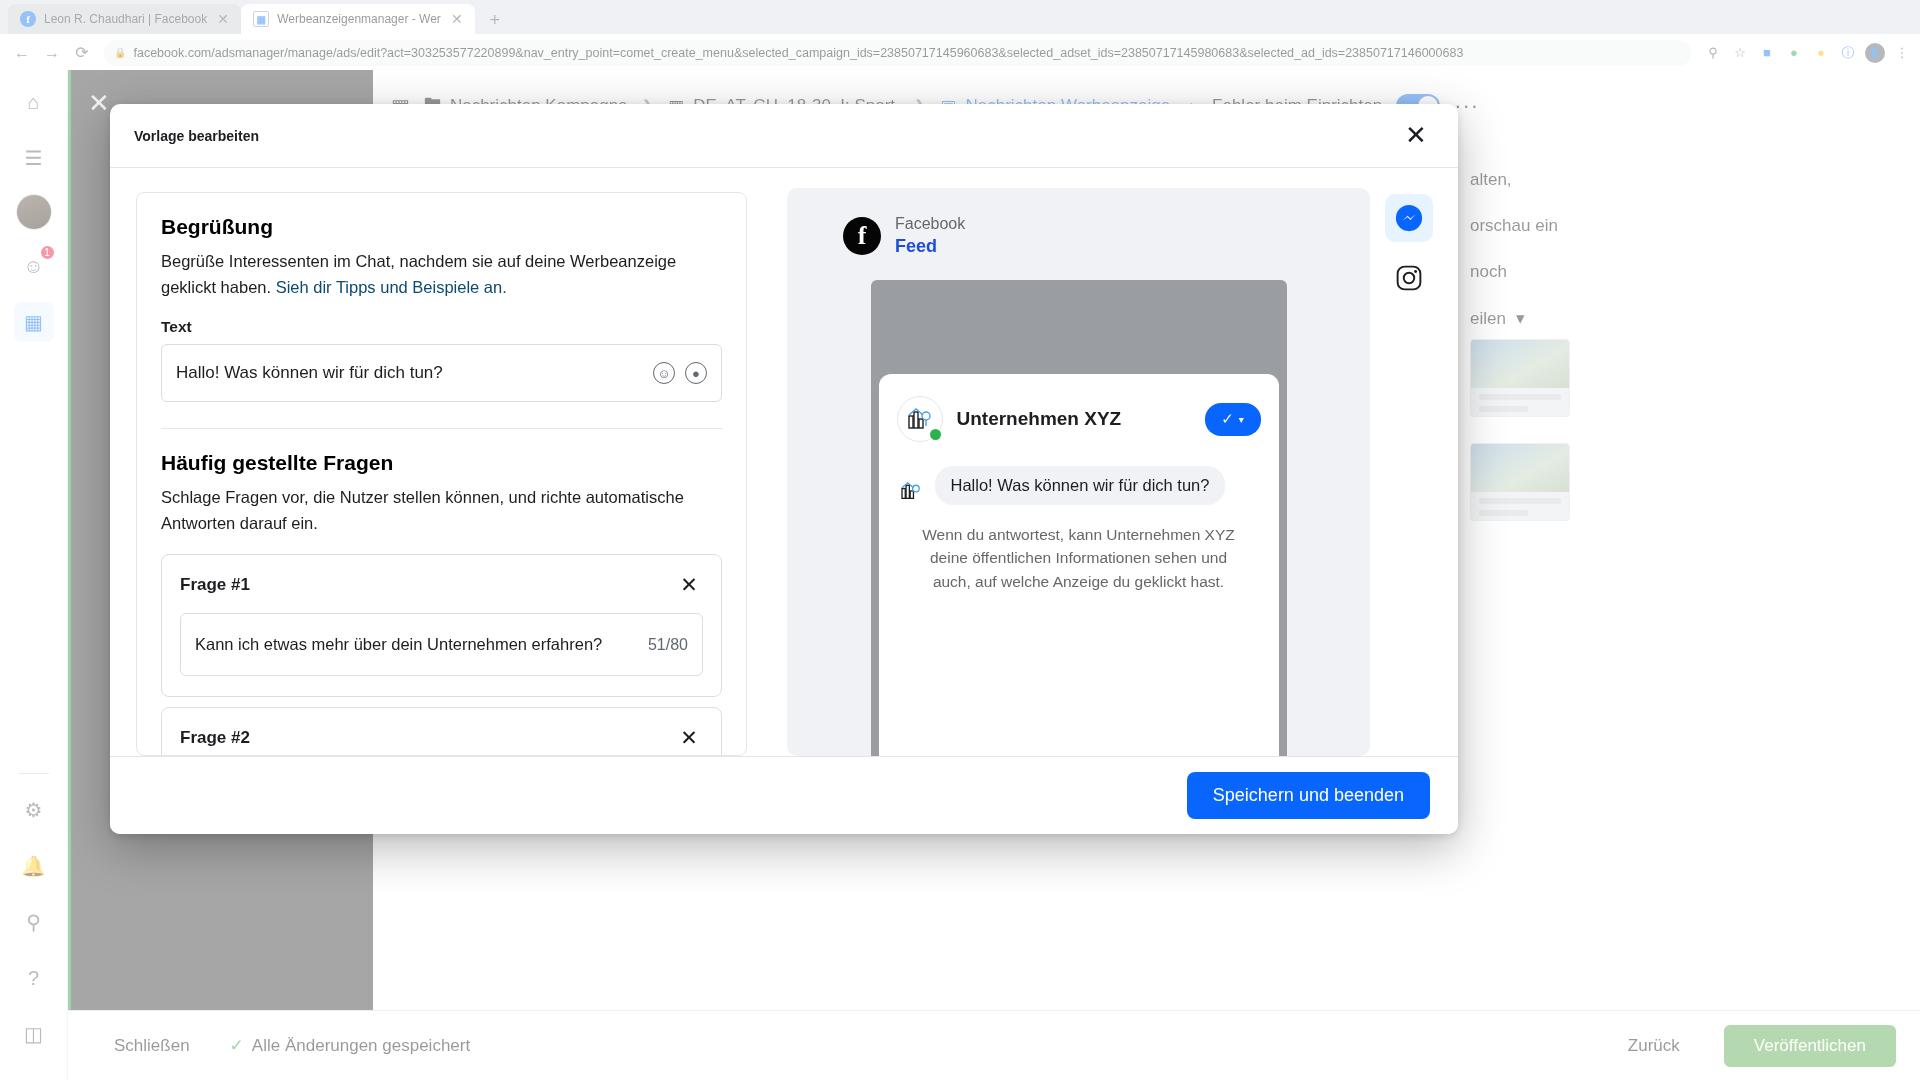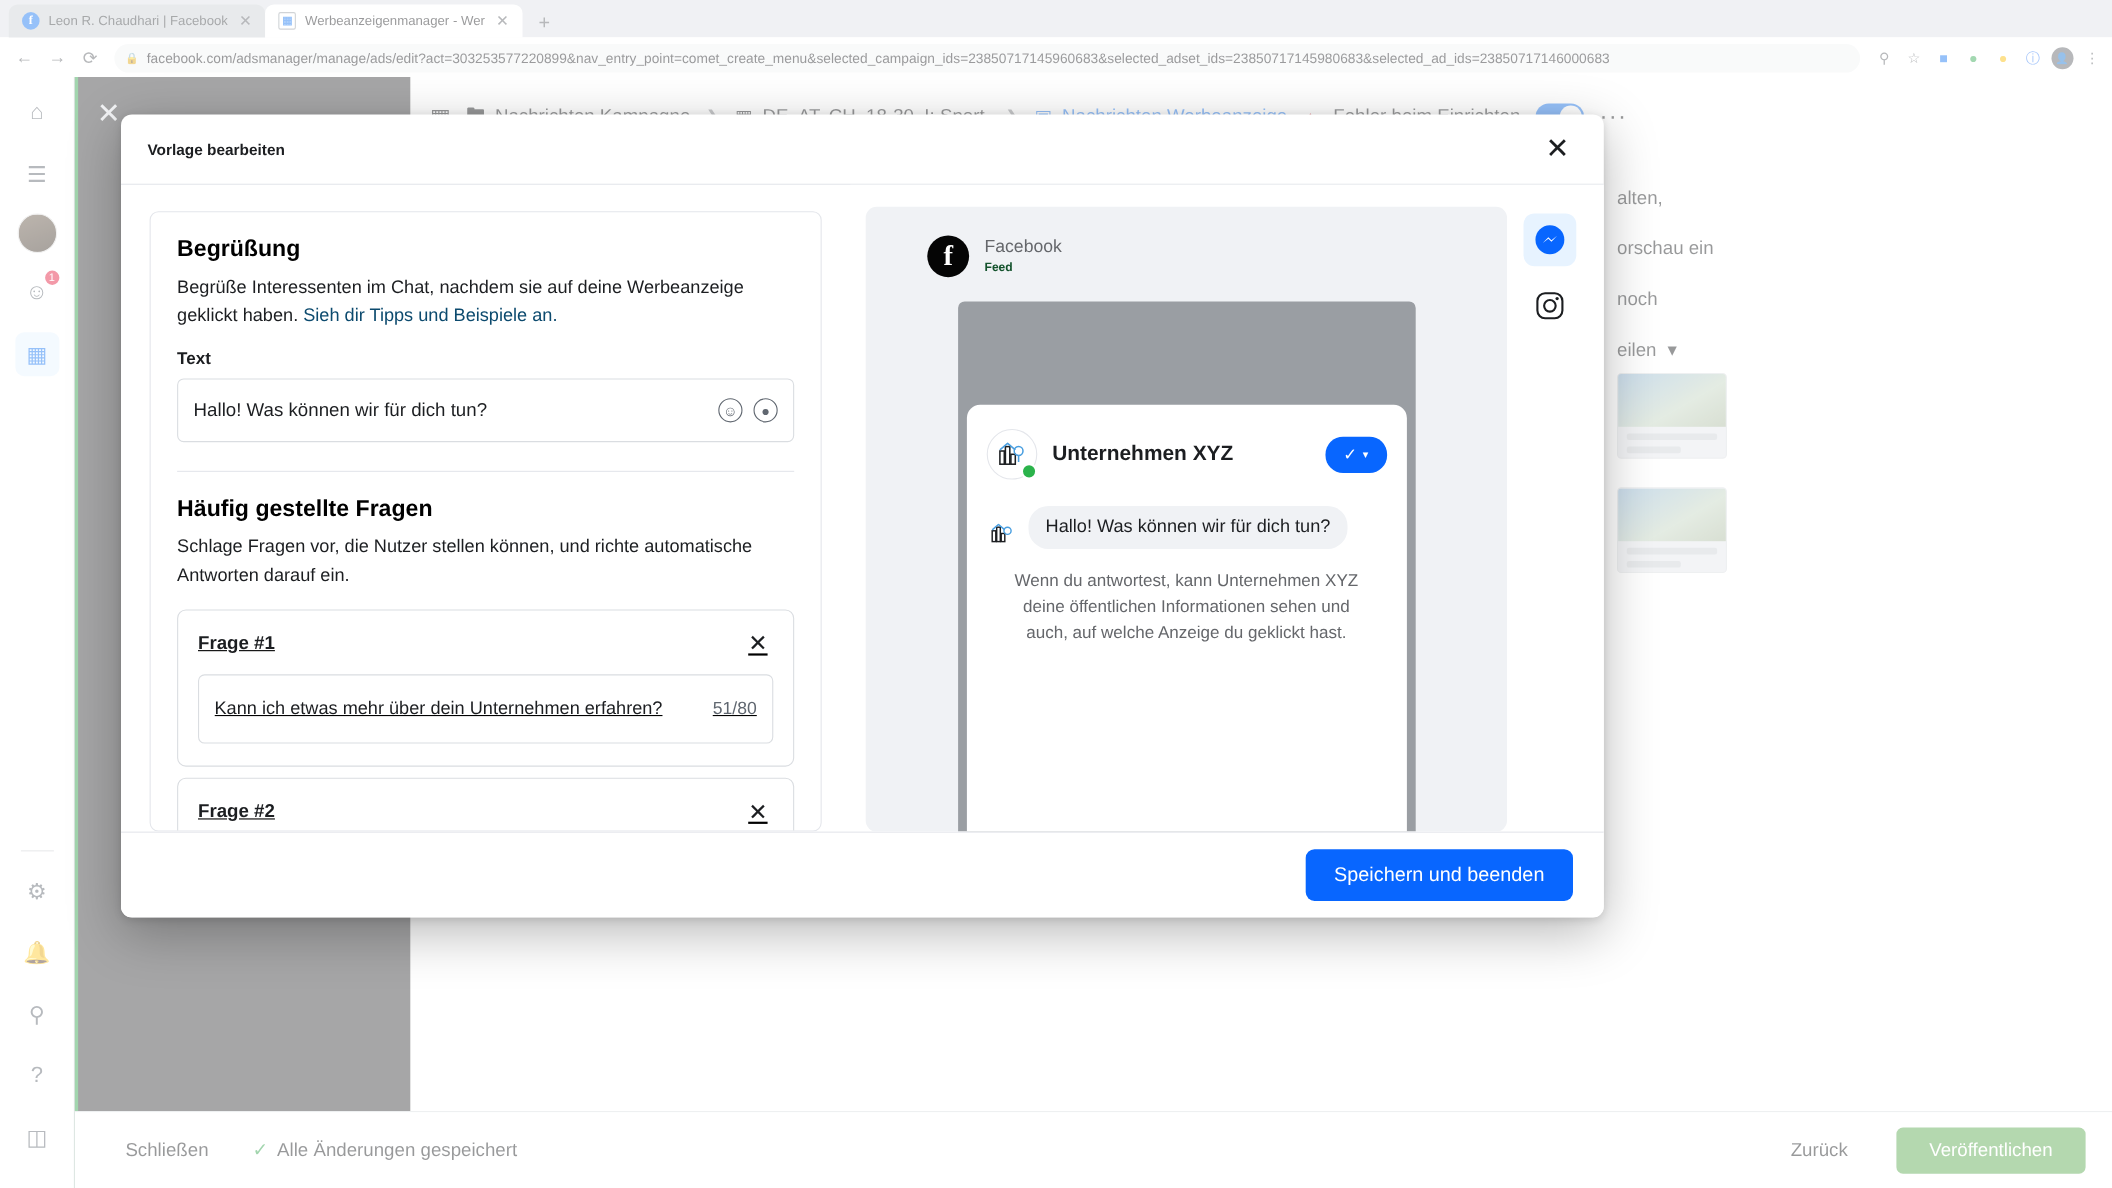--- a/index.html
+++ b/index.html
@@ -158,21 +158,21 @@
     border:1px solid #dadde1; border-radius:6px; height: 58px;
     display:flex; align-items:center; padding: 0 14px; gap: 10px; background:#fff;
   }
   .txtinput .val { flex:1; font-size: 17px; color:#1c1e21; white-space:nowrap; overflow:hidden;
     text-overflow:ellipsis; }
   .ic-round { width:22px; height:22px; border-radius:50%; border:1.6px solid #606770;
     display:flex; align-items:center; justify-content:center; font-size:13px; color:#606770; }
   .divider { height:1px; background:#e4e6eb; margin: 26px 0 22px 0; }
 
   .q-card { border:1px solid #dadde1; border-radius:8px; padding: 16px 18px 20px 18px;
-    margin-bottom: 10px; text-decoration: underline; }
+    margin-bottom: 10px; }
   .q-head { display:flex; align-items:center; margin-bottom: 14px; }
   .q-title { flex:1; font-size: 17px; font-weight:bold; color:#1c1e21; }
   .q-x { width:28px;height:28px;display:flex;align-items:center;justify-content:center;
     font-size:21px;color:#1c1e21; font-weight:300; }
   .q-input { border:1px solid #dadde1; border-radius:6px; height: 63px; display:flex;
     align-items:center; padding: 0 14px; gap: 10px; }
   .q-input .qv { flex:1; font-size: 16.5px; color:#1c1e21; white-space:nowrap;
     overflow:hidden; text-overflow:ellipsis; }
   .q-count { font-size: 16px; color:#606770; flex:0 0 auto; }
 
@@ -180,21 +180,21 @@
   .prev-col { flex:1; background:#ffffff; padding: 20px 20px 0 14px; display:flex; gap: 10px;
     overflow:hidden; }
   .prev-stage { flex:1; background:#f0f2f5; border-radius: 10px; padding: 26px 0 0 0;
     position:relative; overflow:hidden; }
   .prev-src { display:flex; align-items:center; gap:14px; padding: 0 56px; margin-bottom: 22px; }
   .fb-circle { width: 38px; height:38px; border-radius:50%; background:#050505; color:#fff;
     display:flex; align-items:center; justify-content:center; font-size:26px; font-weight:bold;
     font-family:"Liberation Serif", serif; }
   .prev-src-lines { line-height:1.3; }
   .src-top { font-size: 16px; color:#65676b; }
-  .src-bot { font-size: 11px; font-weight:bold; color:#14532d; }
+  .src-bot { font-size: 18px; font-weight:bold; color:#1d4ed8; }
 
   .phone { margin: 0 auto; width: 416px; background:#9a9ea3; border-radius: 6px 6px 0 0;
     height: 100%; position:relative; }
   .chat-card { position:absolute; left: 8px; right: 8px; top: 94px; bottom:0;
     background:#ffffff; border-radius: 12px 12px 0 0; padding: 22px 18px 0 18px; }
   .chat-top { display:flex; align-items:center; gap: 14px; margin-bottom: 24px; }
   .biz-avatar { width: 46px; height:46px; border-radius:50%; border:1px solid #e4e6eb;
     position:relative; display:flex; align-items:center; justify-content:center; }
   .online-dot { position:absolute; right:-1px; bottom:-1px; width:15px;height:15px;
     border-radius:50%; background:#2bb34b; border:2px solid #fff; }

